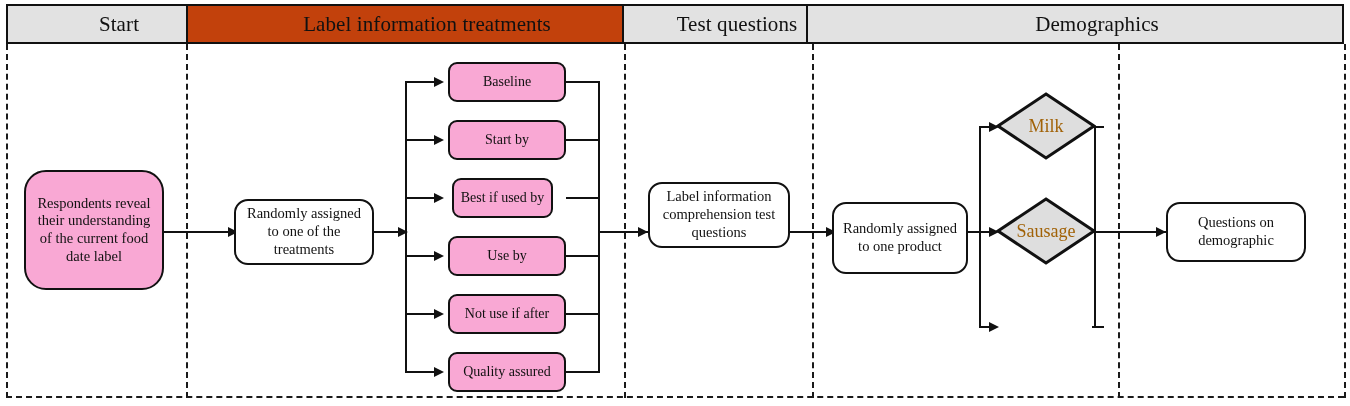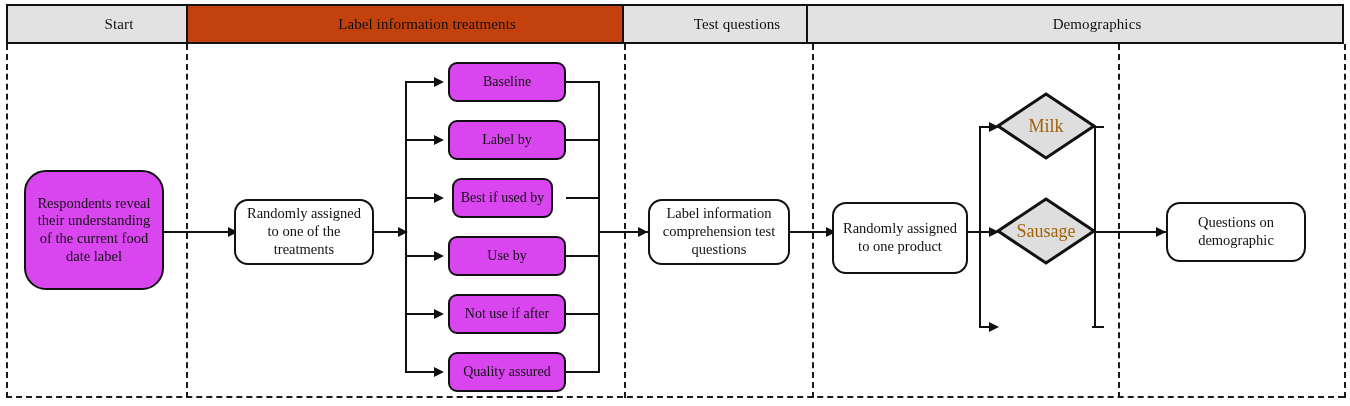--- a/index.html
+++ b/index.html
@@ -28,21 +28,21 @@
     box-sizing: border-box;
     border: 2px solid #111;
     display: flex;
   }
   .hdr-cell {
     box-sizing: border-box;
     height: 100%;
     display: flex;
     align-items: center;
     justify-content: center;
-    font-size: 15px;
+    font-size: 21px;
     color: #111;
     background: #e2e2e2;
     border-right: 2px solid #111;
     letter-spacing: .1px;
     white-space: nowrap;
     padding-left: 44px;
   }
   .hdr-cell:last-child { border-right: none; }
   .hdr-cell.dark { background: #c2410c; }
 
@@ -88,21 +88,21 @@
     background: #ffffff;
     display: flex;
     align-items: center;
     justify-content: center;
     text-align: center;
     font-size: 14.5px;
     line-height: 1.22;
     color: #111;
     padding: 2px 5px;
   }
-  .node.filled { background: #d946ef; }
+  .node.filled { background: #f9a8d4; }
   .node.small {
     border-radius: 9px;
     font-size: 14px;
     border-width: 2.2px;
   }
 
   
   .diamond-wrap {
     position: absolute;
   }
@@ -180,38 +180,38 @@
   <div class="ln lnh" style="left:405px;top:255px;width:36px"></div>
   <div class="arrow" style="left:434px;top:250.5px"></div>
 
   <div class="ln lnh" style="left:405px;top:313px;width:36px"></div>
   <div class="arrow" style="left:434px;top:308.5px"></div>
 
   <div class="ln lnh" style="left:405px;top:371px;width:36px"></div>
   <div class="arrow" style="left:434px;top:366.5px"></div>
 
   <div class="node small filled" style="left:448px;top:62px;width:118px;height:40px">Baseline</div>
-  <div class="node small filled" style="left:448px;top:120px;width:118px;height:40px">Label by</div>
+  <div class="node small filled" style="left:448px;top:120px;width:118px;height:40px">Start by</div>
   <div class="node small filled" style="left:452px;top:178px;width:101px;height:40px">Best if used by</div>
   <div class="node small filled" style="left:448px;top:294px;width:118px;height:40px">Not use if after</div>
   <div class="node small filled" style="left:448px;top:236px;width:118px;height:40px">Use by</div>
   <div class="node small filled" style="left:448px;top:352px;width:118px;height:40px">Quality assured</div>
 
   <div class="ln lnh" style="left:566px;top:81px;width:34px"></div>
   <div class="ln lnh" style="left:566px;top:139px;width:34px"></div>
   <div class="ln lnh" style="left:566px;top:197px;width:34px"></div>
   <div class="ln lnh" style="left:566px;top:255px;width:34px"></div>
   <div class="ln lnh" style="left:566px;top:313px;width:34px"></div>
   <div class="ln lnh" style="left:566px;top:371px;width:34px"></div>
   <div class="ln lnv" style="left:598px;top:81px;height:292px"></div>
 
   <div class="ln lnh" style="left:598px;top:231px;width:50px"></div>
   <div class="arrow" style="left:638px;top:226.5px"></div>
 
-  <div class="node" style="left:648px;top:199px;width:142px;height:66px">Label information comprehension test questions</div>
+  <div class="node" style="left:648px;top:182px;width:142px;height:66px">Label information comprehension test questions</div>
 
   <div class="ln lnh" style="left:790px;top:231px;width:44px"></div>
   <div class="arrow" style="left:826px;top:226.5px"></div>
 
   <div class="node" style="left:832px;top:202px;width:136px;height:72px">Randomly assigned to one product</div>
 
   <div class="ln lnh" style="left:968px;top:231px;width:20px"></div>
   <div class="ln lnv" style="left:979px;top:127px;height:200px"></div>
 
   <div class="ln lnh" style="left:979px;top:126px;width:18px"></div>

